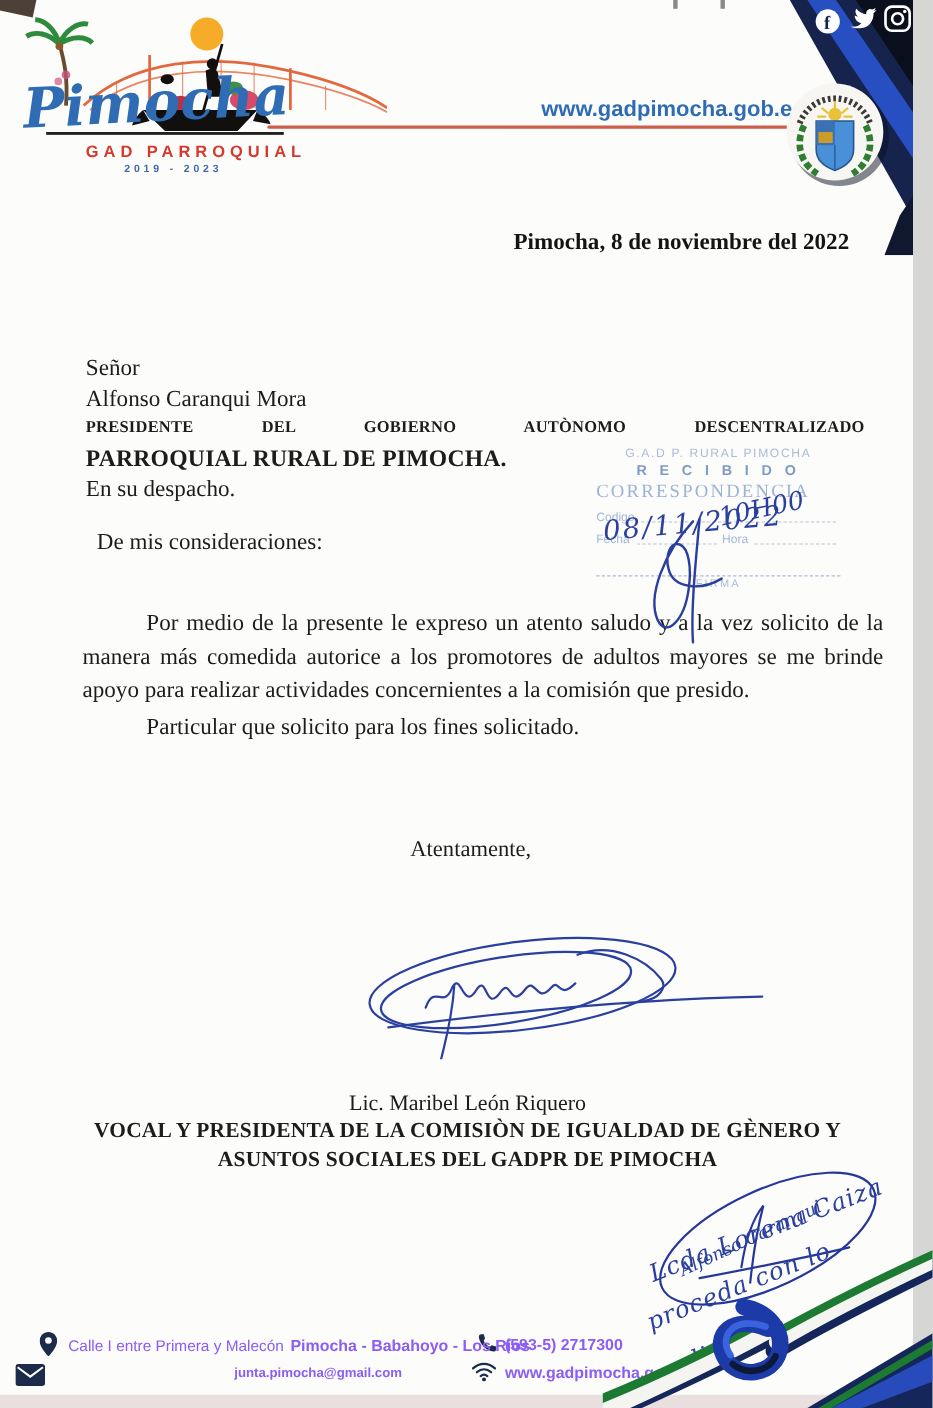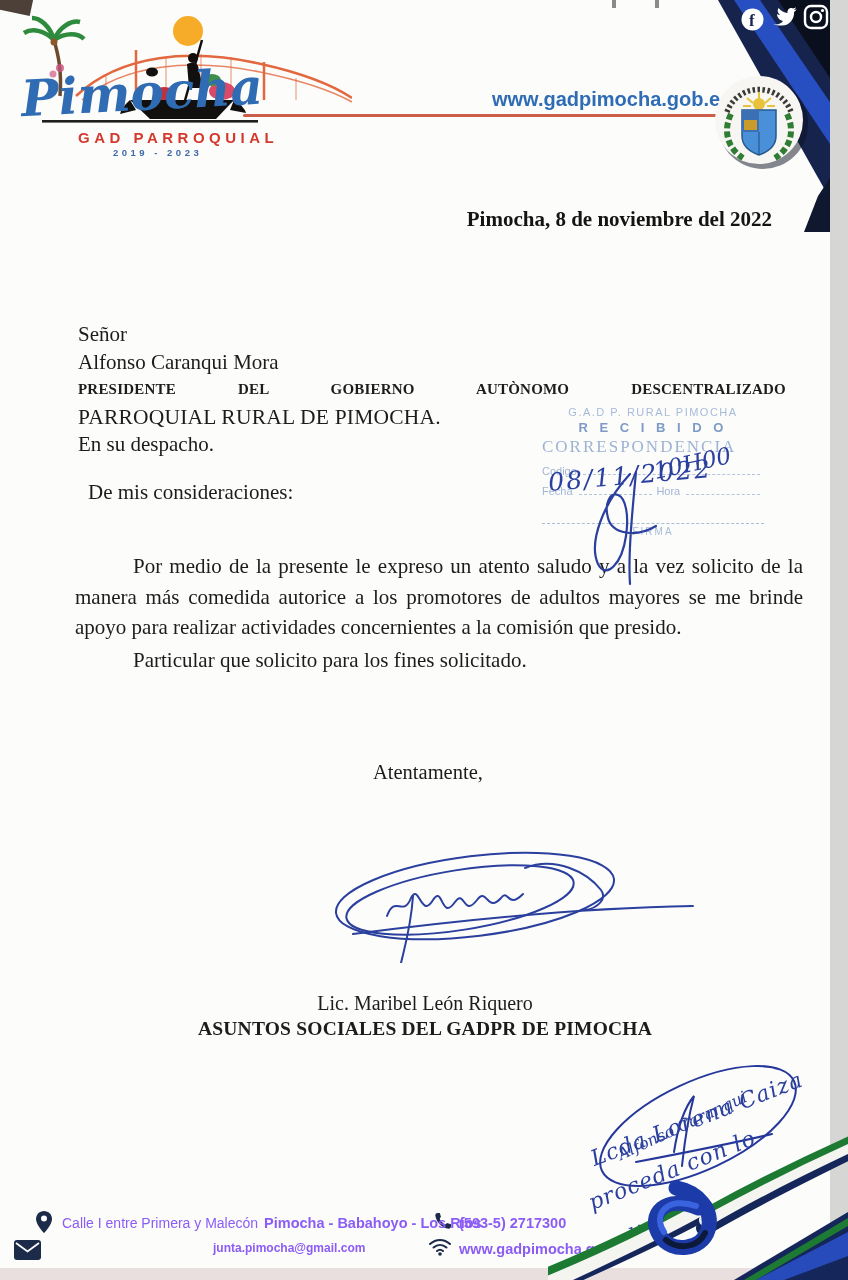--- a/index.html
+++ b/index.html
@@ -15,21 +15,21 @@
   .corner-sliver{left:-8px; top:-6px; width:40px; height:18px; background:#4d4038; transform:rotate(12deg); z-index:6;}
   .tick{top:0; width:4px; height:8px; background:#8a8a8a; z-index:6;}
   
   .website{left:492px; top:88px; font-family:"Liberation Sans",sans-serif; font-weight:600; font-size:20px; color:#2e6cb5; z-index:2;}
   .redline{left:243px; top:114px; width:476px; height:3px; background:#c8503c; opacity:.92; border-radius:2px;}
   
   .refblock{left:420px; top:206px; width:352px; text-align:right; font-weight:bold; font-size:21px; line-height:27px; color:#141414;}
   
   .recipient{left:78px; top:321px; width:708px; font-size:21px; line-height:27.5px;}
   .recipient .b1{font-weight:bold; font-size:15px; text-align:justify; text-align-last:justify; letter-spacing:.2px;}
-  .recipient .b2{font-weight:normal; font-size:21.5px; letter-spacing:.2px;}
+  .recipient .b2{font-weight:bold; font-size:21.5px; letter-spacing:.2px;}
   
   .stamp{left:542px; top:406px; width:222px; color:#93abd2; font-family:"Liberation Sans",sans-serif; z-index:1;}
   .stamp .s-org{font-size:11px; letter-spacing:1.5px; opacity:.8; text-align:center;}
   .stamp .s-recibido{font-size:13px; font-weight:bold; letter-spacing:4px; text-align:center; color:#7e9ac6; margin-top:2px;}
   .stamp .s-dept{font-size:17px; letter-spacing:2px; margin-top:2px; opacity:.9;font-family:Liberation Serif, serif;}
   .stamp .s-row{display:flex; align-items:flex-end; font-size:11px; margin-top:8px; opacity:.85;}
   .stamp .dash{flex:1; border-bottom:1.5px dashed #a9bcd9; margin:0 4px 2px 6px;}
   .stamp .s-firma-line{border-bottom:1.5px dashed #a9bcd9; margin-top:26px;}
   .stamp .s-firma{font-size:10px; letter-spacing:2px; text-align:center; margin-top:2px; opacity:.8;}
   .hand{color:#2a3f9e; font-family:"DejaVu Serif",serif; font-style:italic; z-index:2;}
@@ -198,20 +198,21 @@
       <ellipse cx="165" cy="62" rx="115" ry="30" transform="rotate(-9 165 62)"></ellipse>
       <path d="M92,78 C100,56 108,80 116,60 C124,44 126,82 138,62 C148,46 146,84 160,64 C170,50 168,80 182,62 C192,48 192,76 206,60 C214,50 212,72 228,56"></path>
       <path d="M230,30 C260,18 292,34 306,52 C312,60 304,70 290,72"></path>
       <path d="M58,96 C150,84 280,70 398,68"></path>
       <path d="M118,58 C116,88 110,108 106,125"></path>
     </g>
   </svg>
 
   <div class="abs signblock">
     <div class="nm">Lic. Maribel León Riquero</div>
+    <div class="t1">VOCAL Y PRESIDENTA DE LA COMISIÒN DE IGUALDAD DE GÈNERO Y</div>
     <div class="t2">ASUNTOS SOCIALES DEL GADPR DE PIMOCHA</div>
   </div>
 
   <svg class="abs" style="left:578px; top:1056px; z-index:2;" width="244" height="152" viewBox="0 0 244 152">
     <g fill="none" stroke="#26379b" stroke-width="2" stroke-linecap="round">
       <ellipse cx="120" cy="70" rx="106" ry="44" transform="rotate(-25 120 70)"></ellipse>
       <path d="M58,106 C100,98 152,88 194,78"></path>
       <path d="M96,96 C100,70 106,52 116,40 C108,70 106,92 104,110"></path>
     </g>
   </svg>

